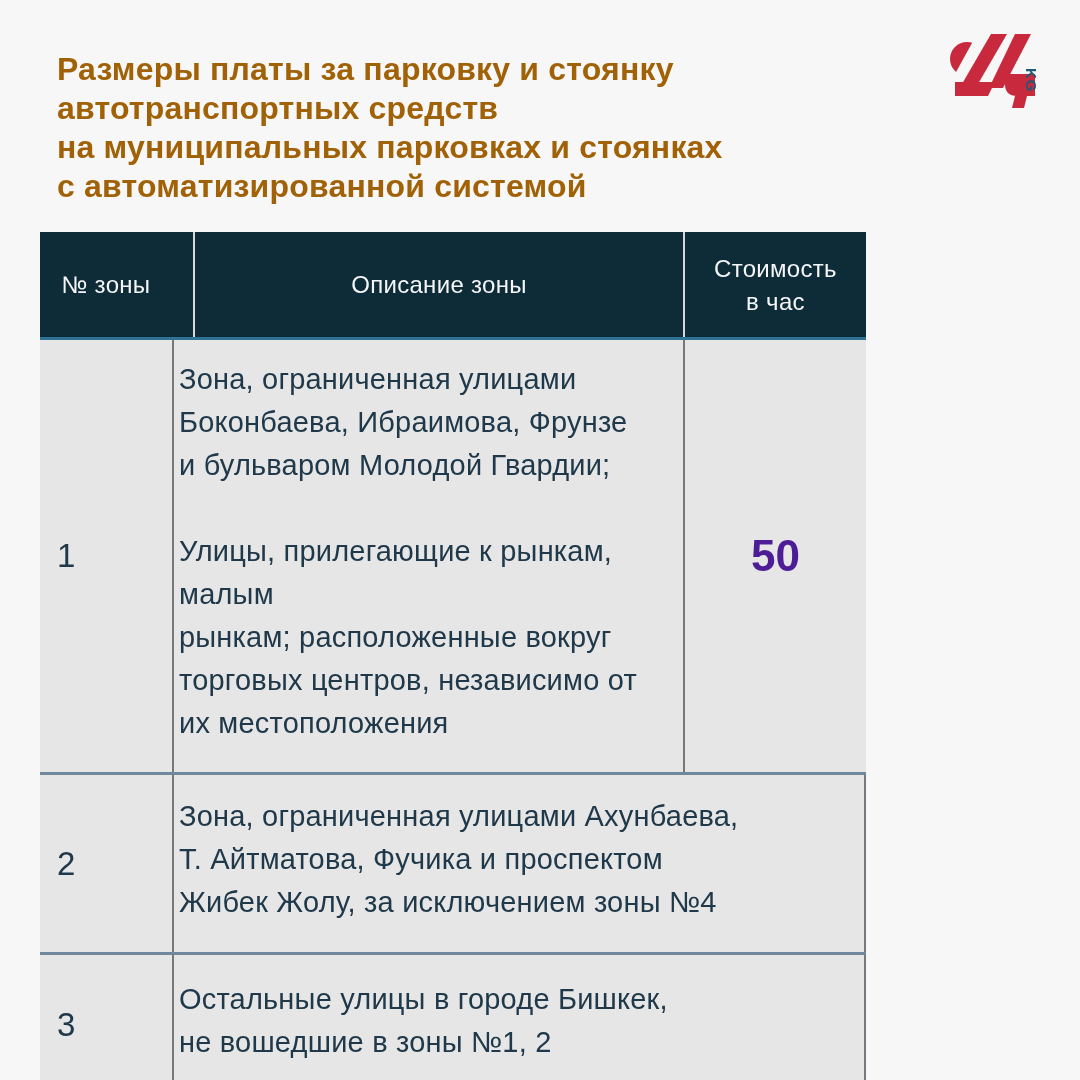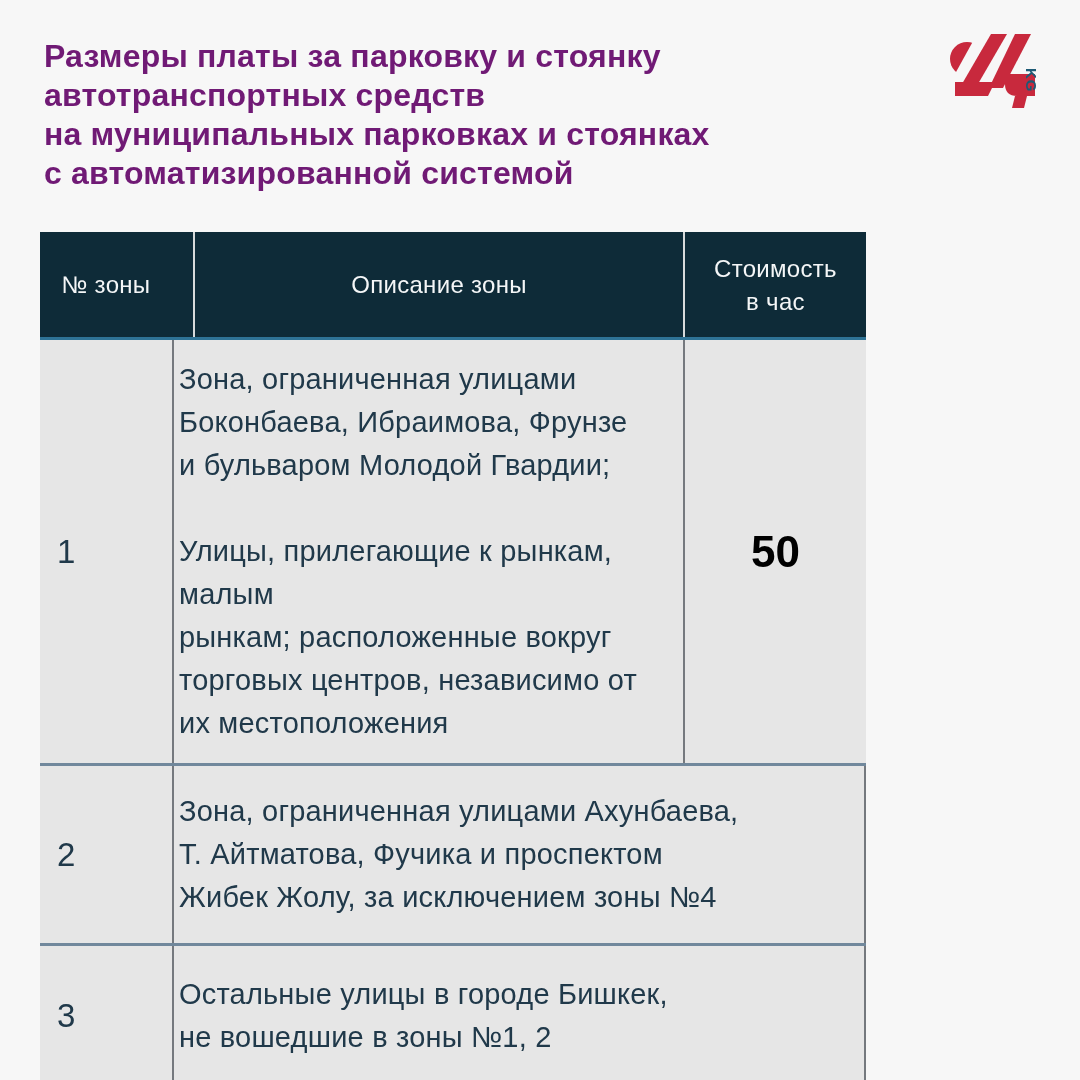--- a/index.html
+++ b/index.html
@@ -5,21 +5,21 @@
   html,body{margin:0;padding:0;}
   body{
     width:1080px;height:1080px;position:relative;overflow:hidden;
     background:#f7f7f7;
     font-family:"Liberation Sans", sans-serif;
   }
   
   .title{
     position:absolute;left:40px;top:33px;width:860px;
     font-size:32px;line-height:39px;font-weight:700;
-    letter-spacing:.2px;color:#701a75;white-space:pre-line;margin:4px;
+    letter-spacing:.2px;color:#a16207;white-space:pre-line;margin:17px;
   }
   
   .logo{position:absolute;left:945px;top:34px;width:95px;height:80px;}
   
   .table{position:absolute;left:40px;top:232px;width:826px;}
   .row{display:flex;width:100%;box-sizing:border-box;}
   .thead{
     background:#0e2b38;color:#f4f6f7;height:108px;
     border-bottom:3px solid #2e7396;
   }
@@ -34,26 +34,26 @@
   .c-price{width:181px;flex:0 0 181px;}
   .thead .c-desc{border-left:2px solid #d7dadb;border-right:2px solid #d7dadb;margin-left:21px;}
   .thead .cell{
     justify-content:center;text-align:center;
     font-size:24px;line-height:33px;letter-spacing:.3px;white-space:pre-line;
   }
   .zone-num{
     padding-left:17px;font-size:33px;color:#20394a;
   }
   .desc-text{
-    padding:18px 10px 18px 5px;
+    padding:18px 10px 27px 5px;
     font-size:29px;line-height:43px;letter-spacing:.2px;
     white-space:pre-line;color:#20394a;
   }
   .price-num{
-    justify-content:center;font-size:44px;font-weight:700;color:#000000;
+    justify-content:center;font-size:44px;font-weight:700;color:#4c1d95;
   }
   .r1{min-height:357px;}
   .r2{min-height:180px;}
   .r3{min-height:143px;}
 </style>
 </head>
 <body>
 
 <h1 class="title">Размеры платы за парковку и стоянку
 автотранспортных средств

